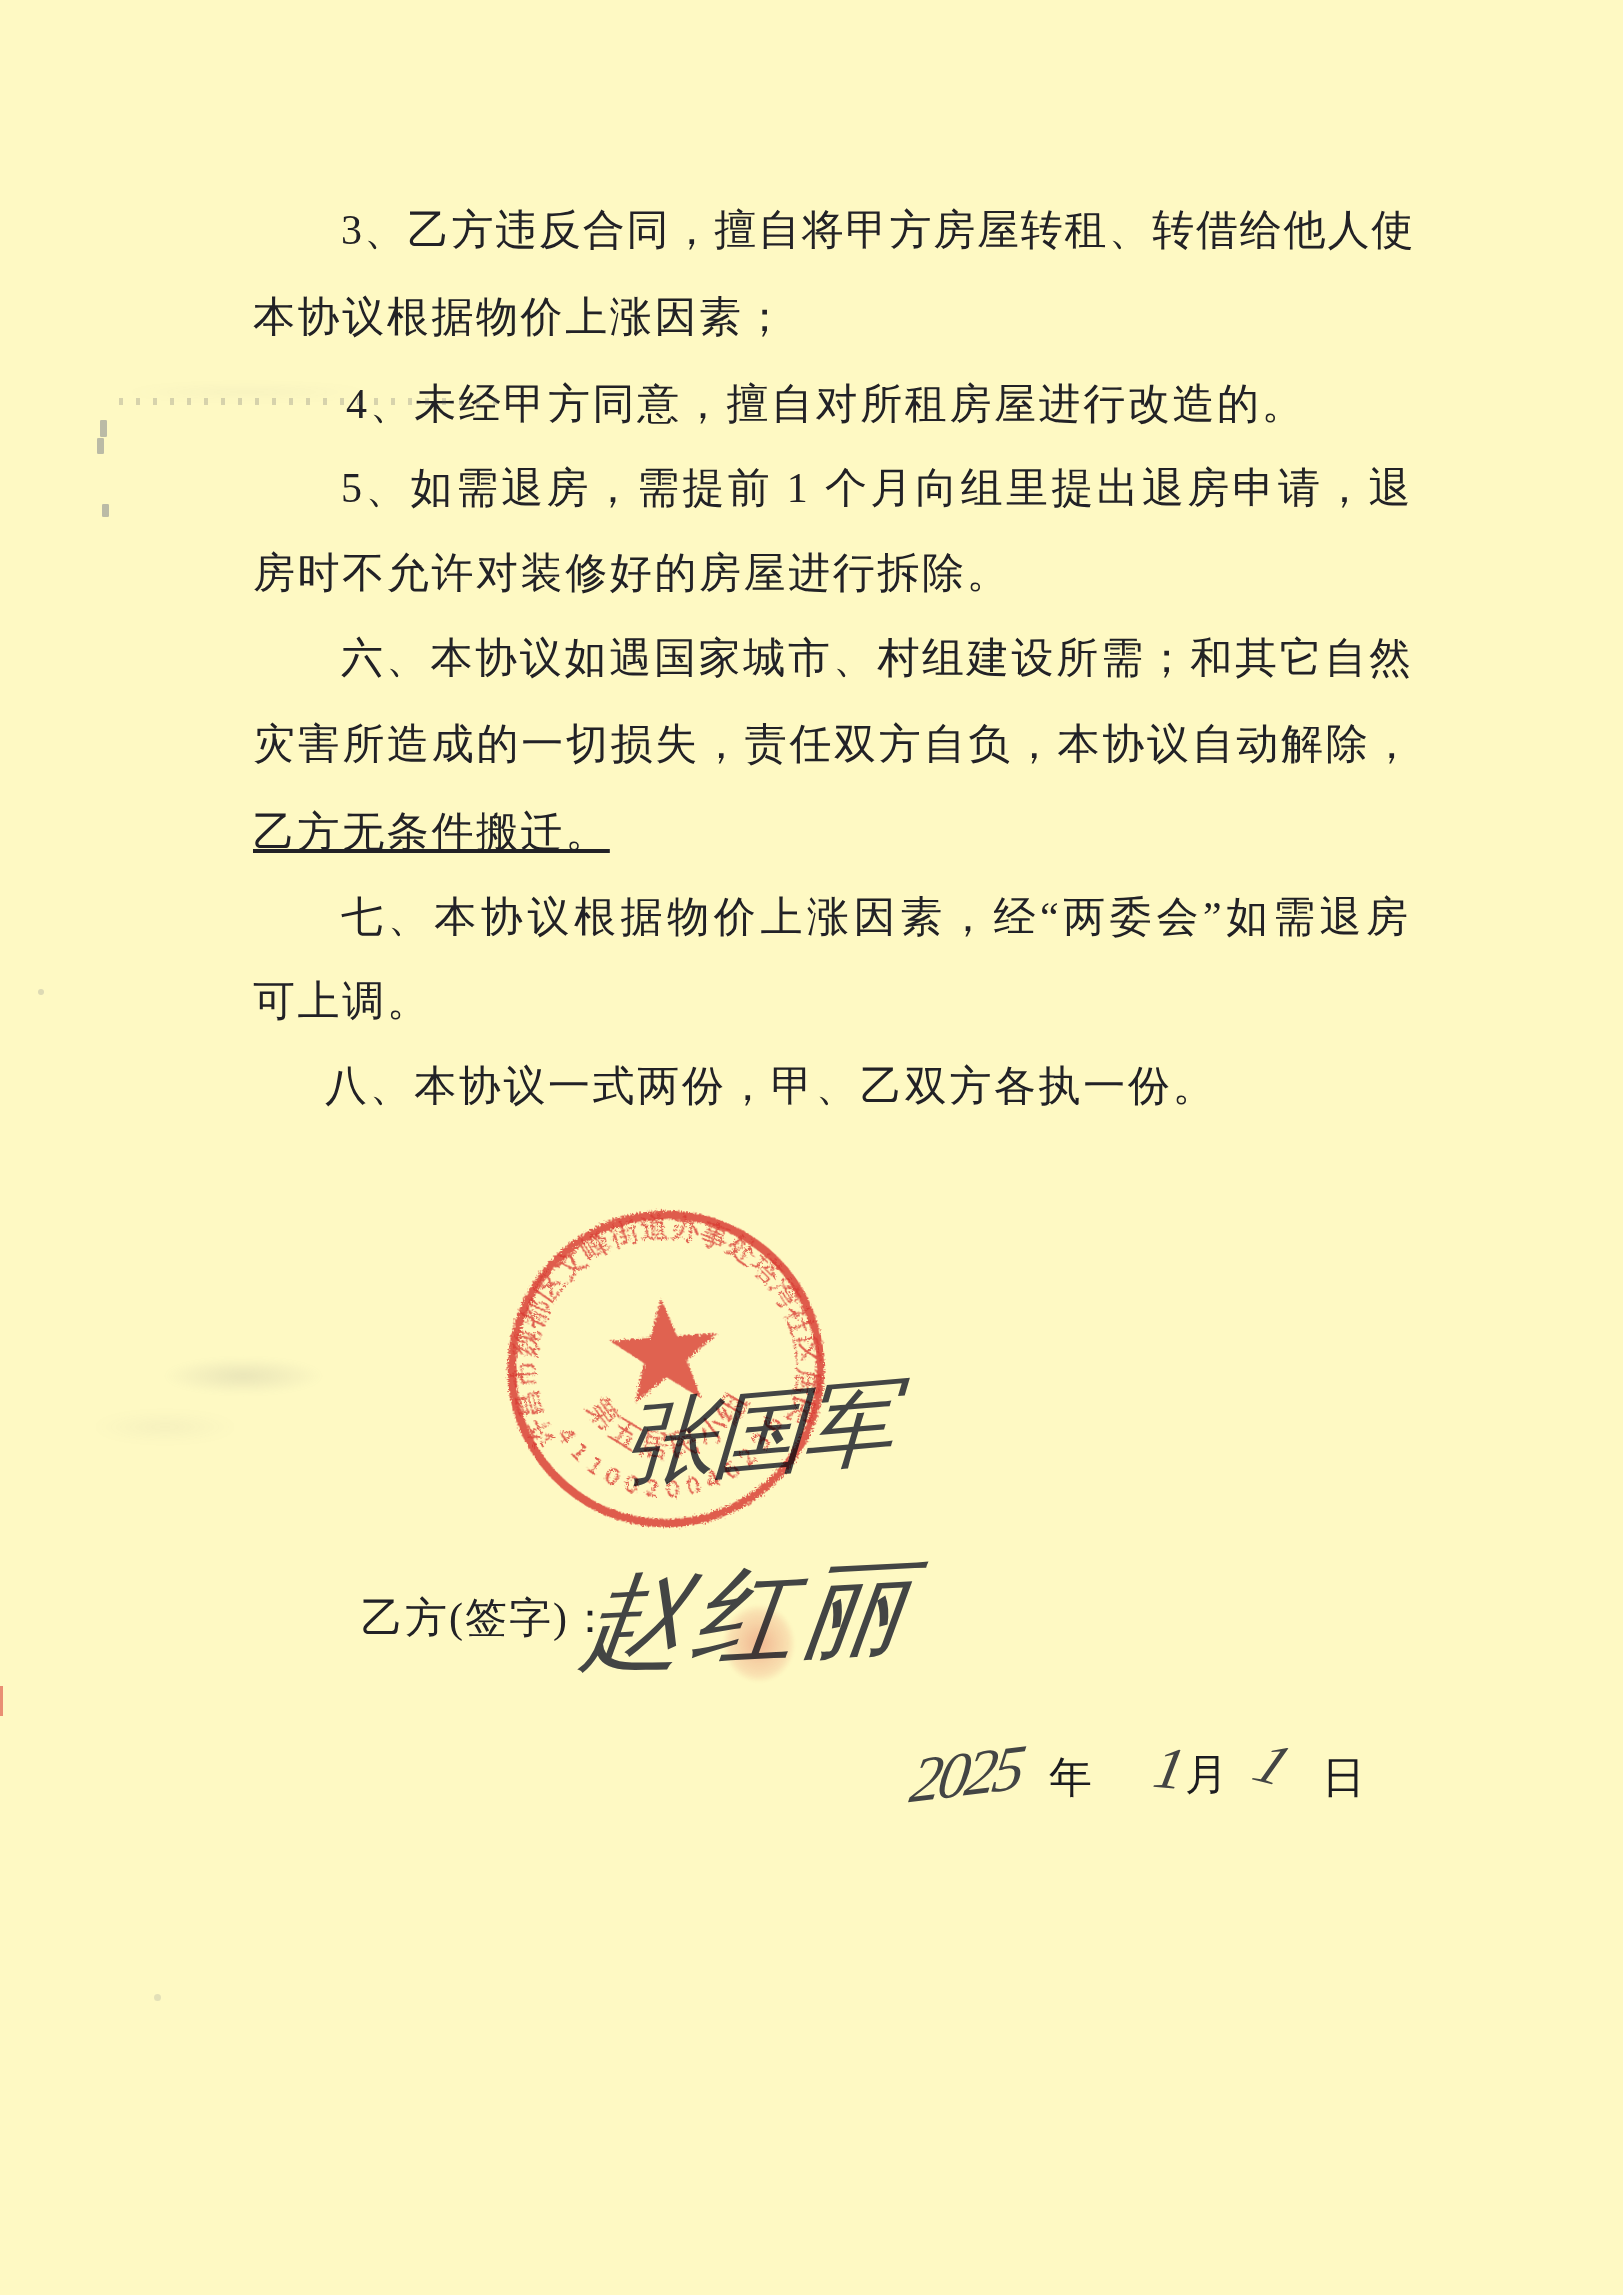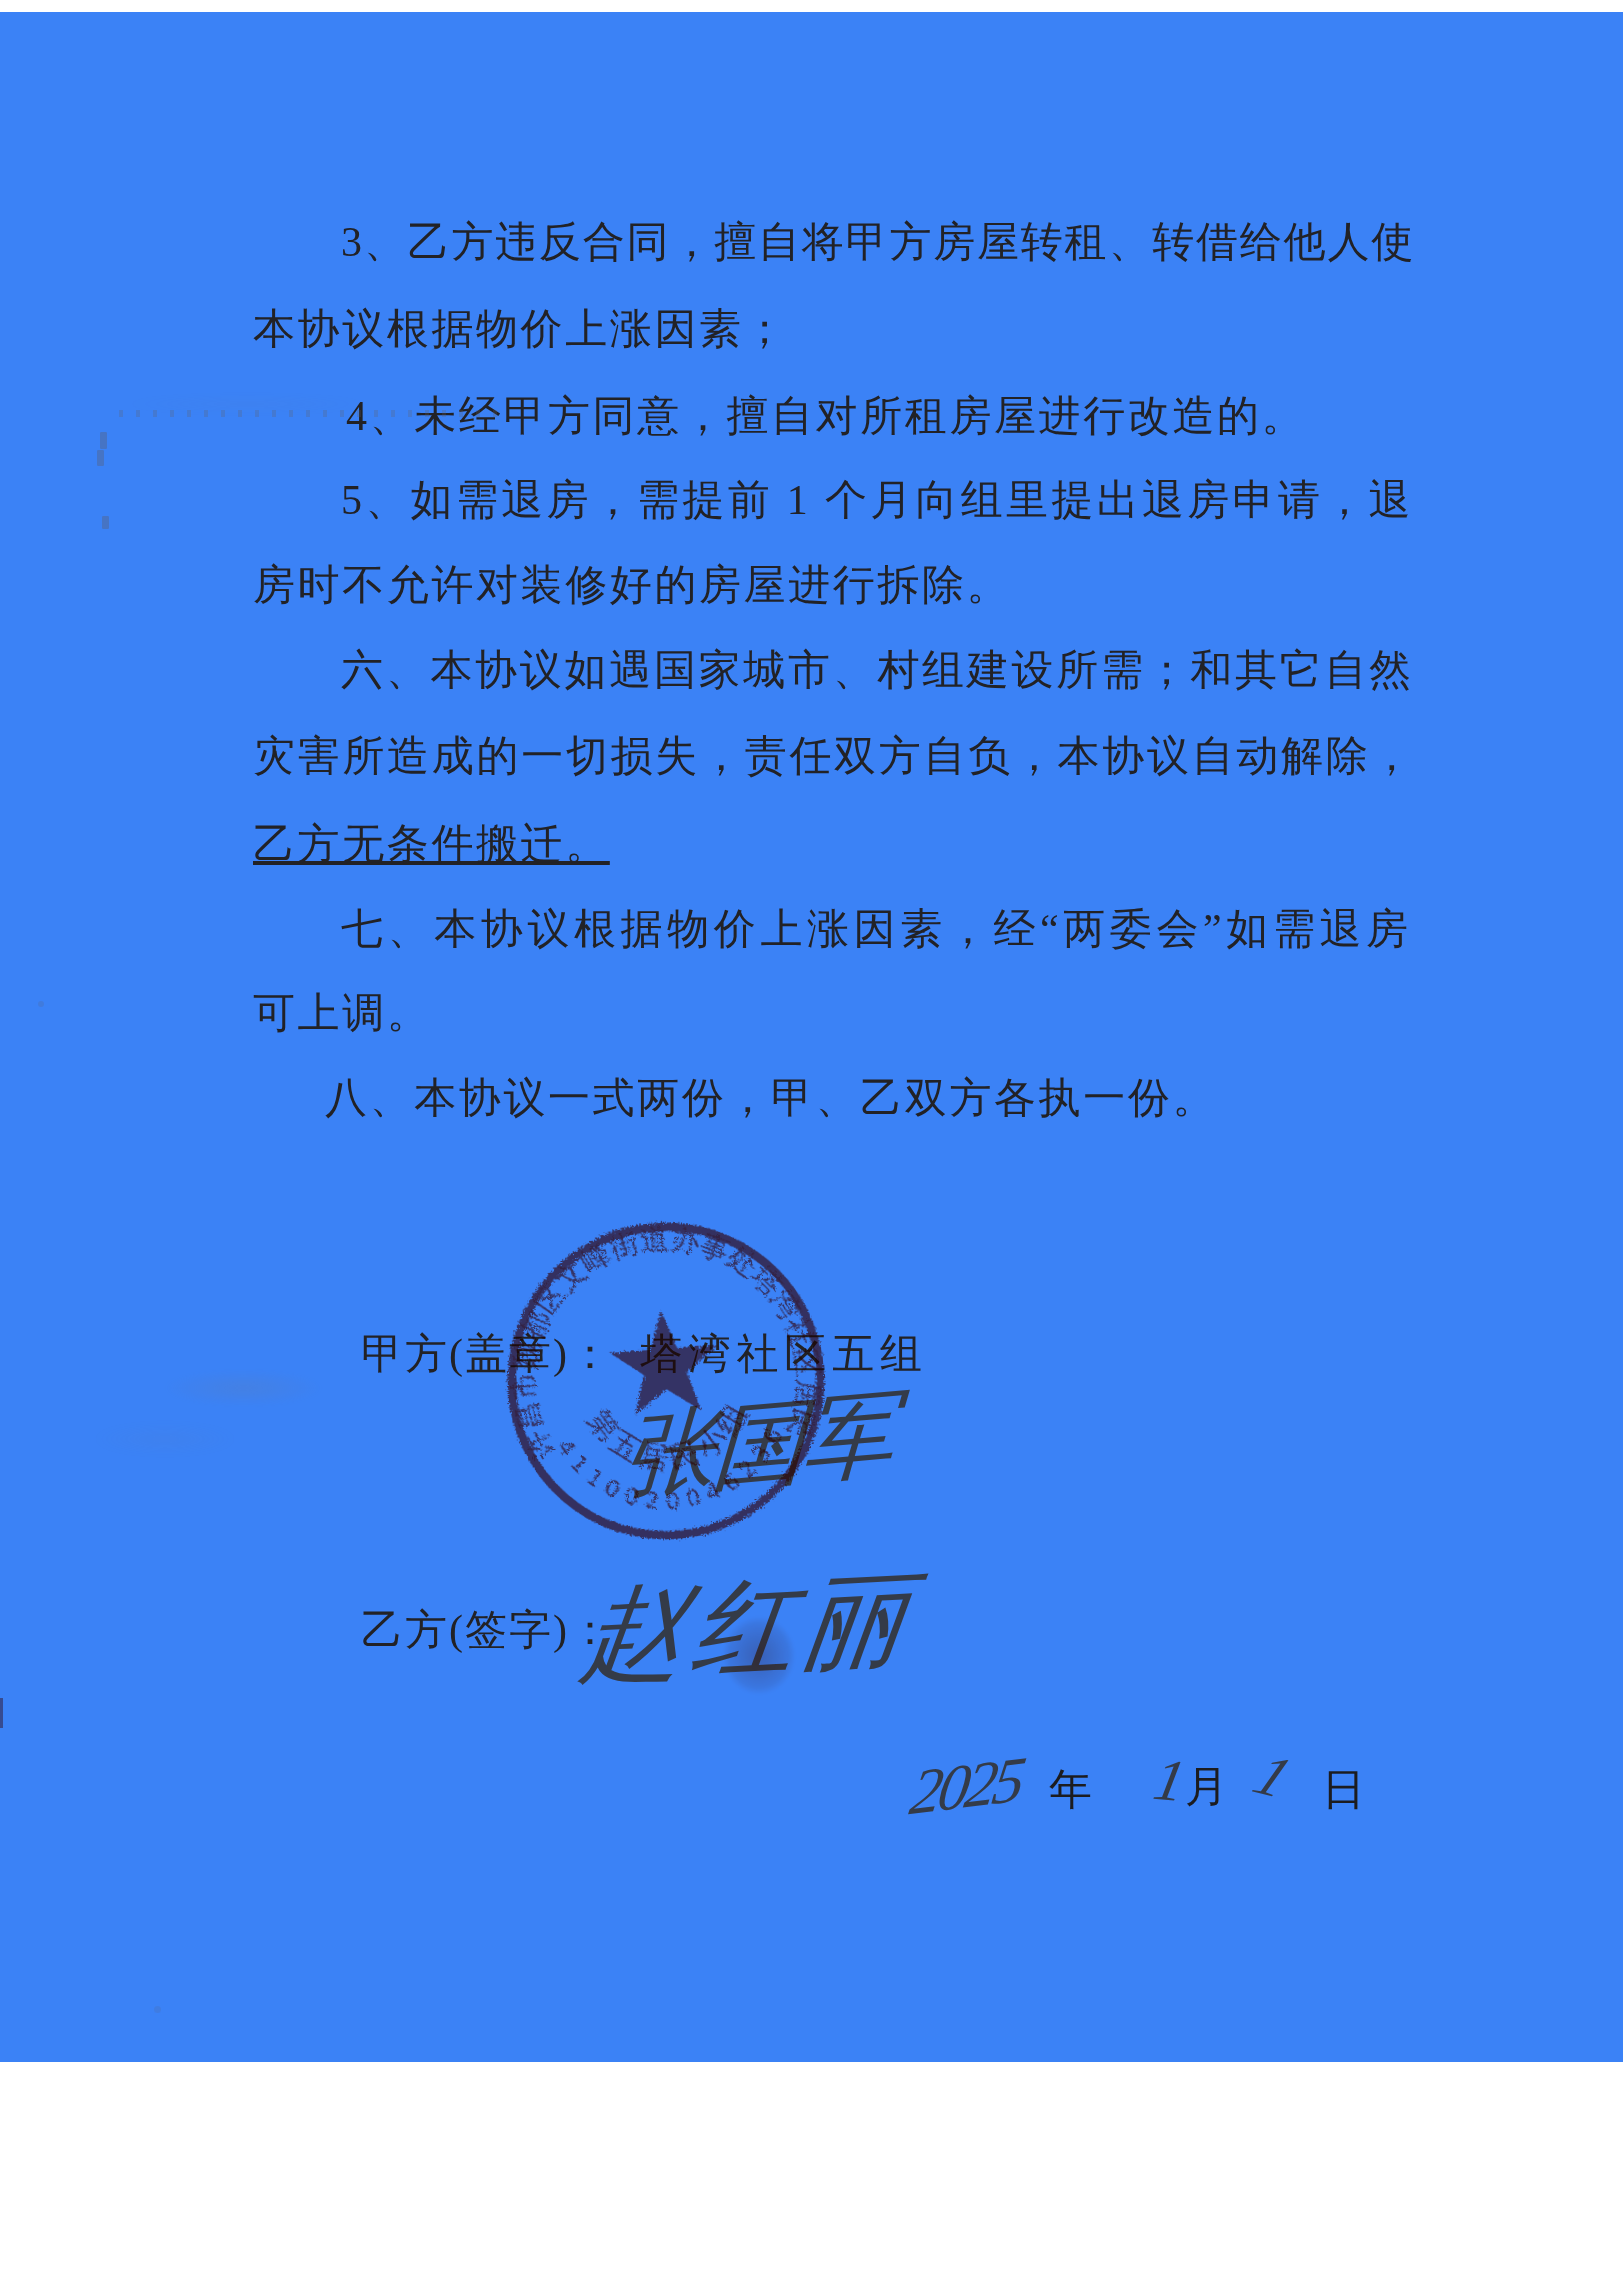--- a/index.html
+++ b/index.html
@@ -1,18 +1,18 @@
 <!DOCTYPE html>
 <html style="font-size:10.5px"><head>
 <meta charset="utf-8">
 <style>
   html,body{margin:0;padding:0;background:#ffffff;}
   .page{
-    position:relative;width:1623px;height:2050px;background:#3b82f6;overflow:hidden;
-    font-family:"Liberation Serif","DejaVu Serif",serif;color:#1d1d20;margin-top:12px;
+    position:relative;width:1623px;height:2295px;background:#fef9c3;overflow:hidden;
+    font-family:"Liberation Serif","DejaVu Serif",serif;color:#1d1d20;
   }
   
   .line{
     position:absolute;font-size:42px;line-height:47px;white-space:nowrap;
     letter-spacing:2.6px;color:#222226;
   }
   
   .party-line{
     position:absolute;font-size:42px;line-height:49px;white-space:nowrap;
     letter-spacing:2px;color:#222226;z-index:2;
@@ -100,23 +100,20 @@
       <polygon opacity="0.78" points="280,170 300.6,229.7 363.7,230.8 313.3,268.8 331.7,329.2 280,293 228.3,329.2 246.7,268.8 196.3,230.8 259.4,229.7"></polygon>
       <text font-size="47" opacity="0.78" font-family="Liberation Serif, DejaVu Serif, serif">
         <textPath href="#arcInner" startOffset="4" textLength="316" lengthAdjust="spacing">第五居民小组</textPath>
       </text>
       <text font-size="35" letter-spacing="5" opacity="0.82" font-family="DejaVu Sans, sans-serif">
         <textPath href="#arcNum" startOffset="6" textLength="440" lengthAdjust="spacing">4110020046236</textPath>
       </text>
     </g>
   </svg>
 
-  <div class="party-line" style="left:361px;top:1318px;">
-    <span>甲方(盖章)：</span><span class="party-value">塔湾社区五组</span>
-  </div>
 
   <div class="handwriting sig-a">张国军</div>
 
   <div class="party-line" style="left:361px;top:1594px;">
     <span>乙方(签字)：</span>
   </div>
 
   <div class="handwriting sig-b">赵红丽</div>
   <div class="red-blot"></div>
 

